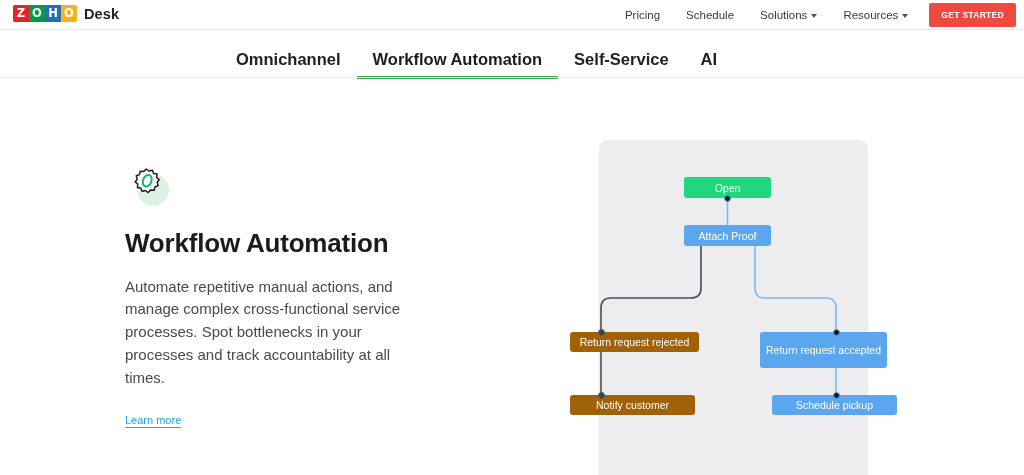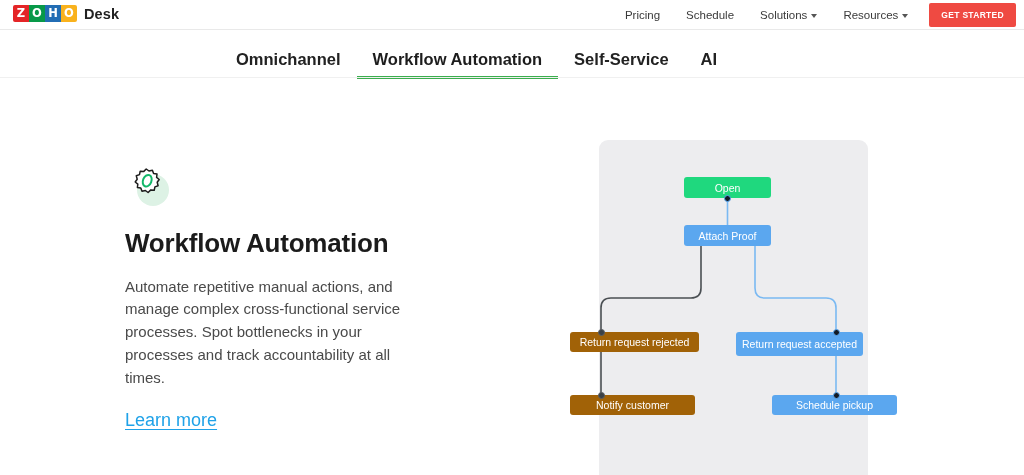--- a/index.html
+++ b/index.html
@@ -167,21 +167,21 @@
     line-height: 1.1;
   }
   #feature-desc {
     font-size: 15px;
     color: #4a4a4a;
     line-height: 1.52;
     width: 290px;
     margin-bottom: 20px;
   }
   #learn-more {
-    font-size: 18px;
+    font-size: 11px;
     color: #1fa2e8;
     text-decoration: underline;
     text-underline-offset: 3px;
     cursor: pointer;
     display: inline-block;
   }
 
   
   #flow-panel {
     position: absolute;
@@ -211,21 +211,21 @@
     pointer-events: auto;
     font-family: "Liberation Sans", sans-serif;
   }
   .node.green { background: #1fd87e; }
   .node.blue  { background: #5ba7ef; }
   .node.black { background: #a16207; }
 
   #node-open      { left: 684px; top: 177px; width: 87px;  height: 21px; }
   #node-attach    { left: 684px; top: 225px; width: 87px;  height: 21px; }
   #node-rejected  { left: 570px; top: 332px; width: 129px; height: 20px; }
-  #node-accepted  { left: 736px; top: 332px; width: 127px; height: 24px; }
+  #node-accepted  { left: 760px; top: 332px; width: 127px; height: 36px; }
   #node-notify    { left: 570px; top: 395px; width: 125px; height: 20px; }
   #node-schedule  { left: 772px; top: 395px; width: 125px; height: 20px; }
 
   .port {
     position: absolute;
     width: 7px; height: 7px;
     border-radius: 50%;
     background: #121a24;
     border: 1.6px solid #5ba7ef;
     pointer-events: auto;

